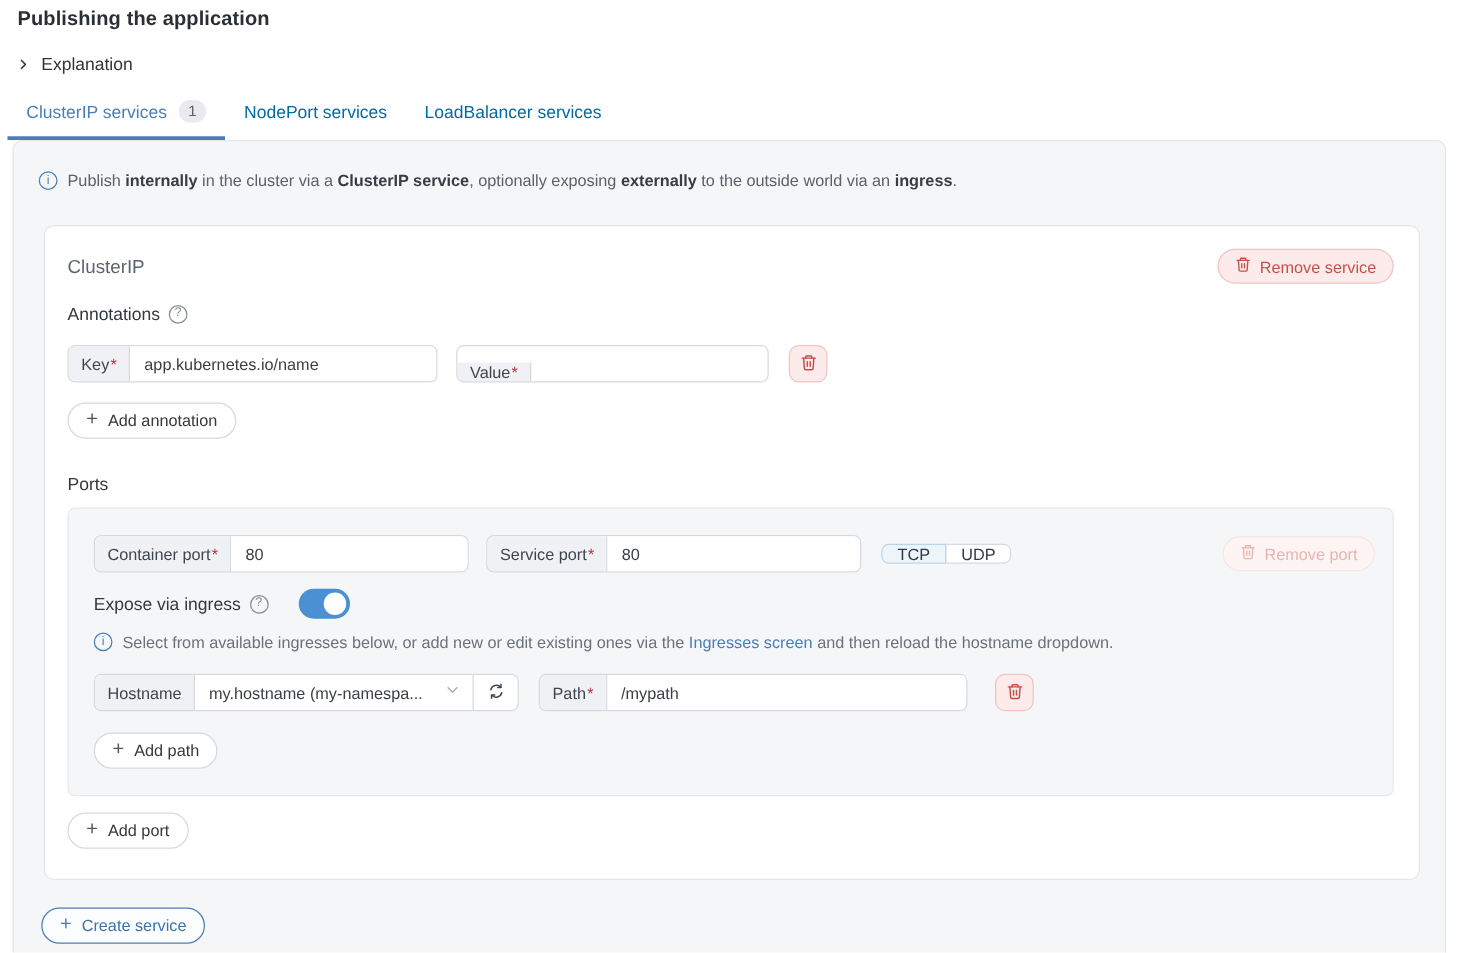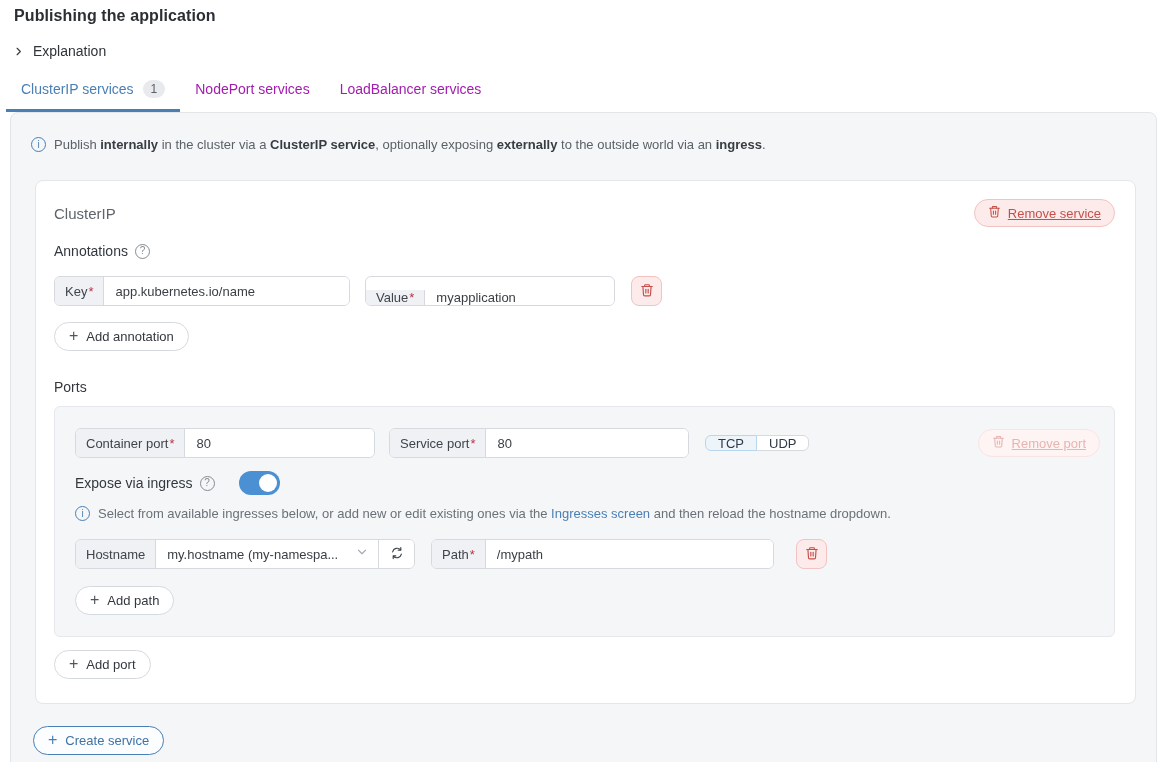--- a/index.html
+++ b/index.html
@@ -8,21 +8,21 @@
   .page { padding-top:7px; }
 
   .page-title { font-size:16px; font-weight:600; color:#2b2f34; margin-left:14px; letter-spacing:.1px; }
 
   .explanation { display:flex; align-items:center; gap:9px; margin:18px 0 0 13px;
     font-size:14px; color:#2f3439; cursor:pointer; width:fit-content; }
   .chev-right svg { display:block; }
 
   .tabs { display:flex; margin:12px 0 0 6px; }
   .tab { display:inline-flex; align-items:center; padding:9px 15px 11px 15px;
-    font-size:14px; color:#a21caf; cursor:pointer; border-bottom:3px solid transparent; }
+    font-size:14px; color:#0369a1; cursor:pointer; border-bottom:3px solid transparent; }
   .tab.active { color:#4a7fb5; border-bottom-color:#4a7fb5; }
   .badge { margin-left:9px; background:#e8eaee; color:#596067; font-size:12px;
     padding:2px 8px; border-radius:10px; line-height:14px; }
 
   .panel { margin:0 10px; background:#f5f6f8; border:1px solid #e3e6e9; border-radius:8px;
     padding:24px 0 22px 0; }
 
   .info-banner { display:flex; align-items:flex-start; gap:8px; margin:0 20px; font-size:13px;
     color:#5b6168; line-height:16px; }
   .info-banner b { color:#383d43; }
@@ -37,21 +37,21 @@
   .card-header { display:flex; align-items:center; justify-content:space-between; }
   .card-title { font-size:15px; color:#5d646c; }
 
   .btn { display:inline-flex; align-items:center; gap:8px; height:29px; padding:0 14px;
     border-radius:15px; border:1px solid #d6dade; background:#fff; font-size:13px; color:#33383e;
     font-family:inherit; cursor:pointer; white-space:nowrap; }
   .plus { font-size:16px; font-weight:400; color:#50565d; line-height:1; margin-top:-1px; }
 
   .btn-danger { display:inline-flex; align-items:center; gap:7px; height:28px; padding:0 13px;
     border-radius:15px; border:1px solid #f2c3c0; background:#fcebea; color:#c5504a;
-    font-size:13px; font-family:inherit; cursor:pointer; white-space:nowrap;text-decoration:underline; }
+    font-size:13px; font-family:inherit; cursor:pointer; white-space:nowrap; }
   .btn-danger.disabled { border-color:#f8e5e3; background:#fdf4f3; color:#e6b5b1; cursor:default; }
 
   .trash-btn { width:31px; height:30px; min-width:31px; border-radius:8px; border:1px solid #f2c3c0;
     background:#fcebea; color:#c5504a; display:inline-flex; align-items:center; justify-content:center;
     cursor:pointer; }
 
   .section-label { display:flex; align-items:center; font-size:14px; color:#33383e; }
 
   .row { display:flex; align-items:center; }
 
@@ -173,21 +173,20 @@
               <span>Key</span>
               <span class="req">*</span>
             </span>
           <input type="text" value="app.kubernetes.io/name" style="">
         </div>
         <div class="igroup w-val gap15">
           <span class="prepend">
               <span>Value</span>
               <span class="req">*</span>
             </span>
-          <input type="text" value="myapplication" style="">
         </div>
         <button class="trash-btn gap16">
           <span>
             <svg width="14" height="14" viewBox="0 0 24 24" fill="none" stroke="currentColor" stroke-width="2" stroke-linecap="round" stroke-linejoin="round">
                 <path d="M3 6h18"></path>
                 <path d="M8 6V4a1 1 0 0 1 1-1h6a1 1 0 0 1 1 1v2"></path>
                 <path d="M19 6l-1 14a2 2 0 0 1-2 2H8a2 2 0 0 1-2-2L5 6"></path>
                 <path d="M10 11v6"></path>
                 <path d="M14 11v6"></path>
               </svg>

